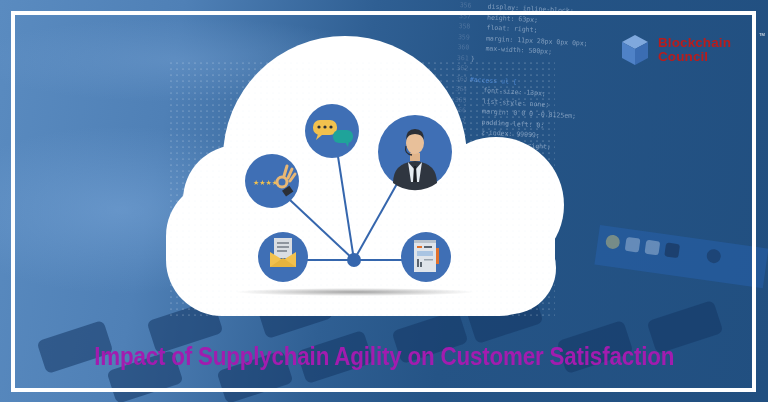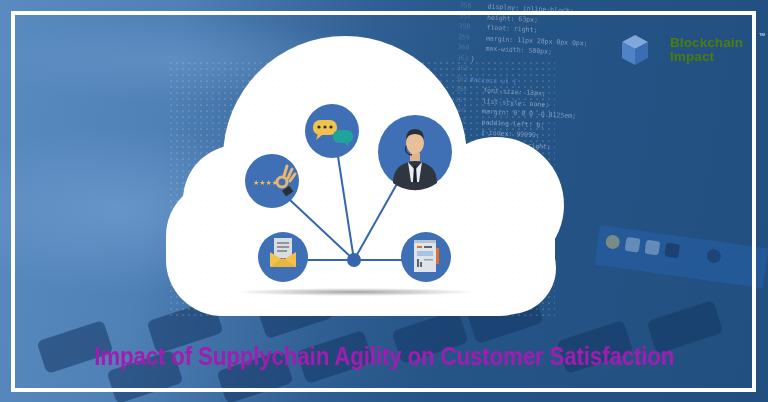--- a/index.html
+++ b/index.html
@@ -14,21 +14,21 @@
   .keyboard { position:absolute; left:0; top:300px; width:768px; height:102px; overflow:hidden; }
   .key { position:absolute; width:70px; height:34px; border-radius:6px; background:rgba(20,55,100,0.55); transform:rotate(-18deg); }
   .code { position:absolute; left:460px; top:0; width:180px; height:160px; font-family:"DejaVu Sans Mono", monospace; font-size:6.5px; line-height:10.5px; color:rgba(200,215,235,0.55); transform:rotate(3deg); transform-origin:left top; }
   .code .sel { color:rgba(90,150,230,0.8); }
   .code .ln { position:absolute; left:-28px; color:rgba(150,170,200,0.35); }
   .taskbar { position:absolute; left:600px; top:225px; width:170px; height:40px; background:rgba(40,100,180,0.45); transform:rotate(8deg); transform-origin:left top; }
   .tb-icon { position:absolute; top:8px; width:14px; height:14px; border-radius:3px; background:rgba(180,200,225,0.45); }
   .frame { position:absolute; left:11px; top:11px; width:737px; height:373px; border:4px solid #ffffff; box-sizing:content-box; }
   .cloud { position:absolute; left:0; top:0; width:768px; height:402px; }
   .logo { position:absolute; left:620px; top:33px; display:flex; align-items:center; }
-  .logo-text { color:#4d7c0f; font-weight:bold; font-size:13.5px; line-height:14px; margin-left:20px; letter-spacing:0.1px; }
+  .logo-text { color:#b91c1c; font-weight:bold; font-size:13.5px; line-height:14px; margin-left:8px; letter-spacing:0.1px; }
   .logo-tm { position:absolute; left:139px; top:-1px; color:#fff; font-size:4px; }
   .title { position:absolute; left:0; width:768px; top:341px; text-align:center; color:#a21caf; font-weight:bold; font-size:26px; letter-spacing:-0.2px; }
   .title span { display:inline-block; transform:scaleX(0.86); transform-origin:center; white-space:nowrap; }
 </style>
 </head>
 <body>
 
 <div class="bg"></div>
 
 <div class="keyboard">
@@ -161,20 +161,20 @@
 </svg>
 
 <div class="logo">
   <svg width="30" height="34" viewBox="0 0 30 34">
     <polygon points="15,2 28,9 15,16 2,9" fill="#7fa8dd"></polygon>
     <polygon points="2,9 15,16 15,32 2,25" fill="#4f82c7"></polygon>
     <polygon points="28,9 15,16 15,32 28,25" fill="#3b6db3"></polygon>
   </svg>
   <div class="logo-text">
     <div>Blockchain</div>
-    <div>Impact</div>
+    <div>Council</div>
   </div>
   <span class="logo-tm">TM</span>
 </div>
 
 <div class="title">
   <span>Impact of Supplychain Agility on Customer Satisfaction</span>
 </div>
 
 </body></html>

